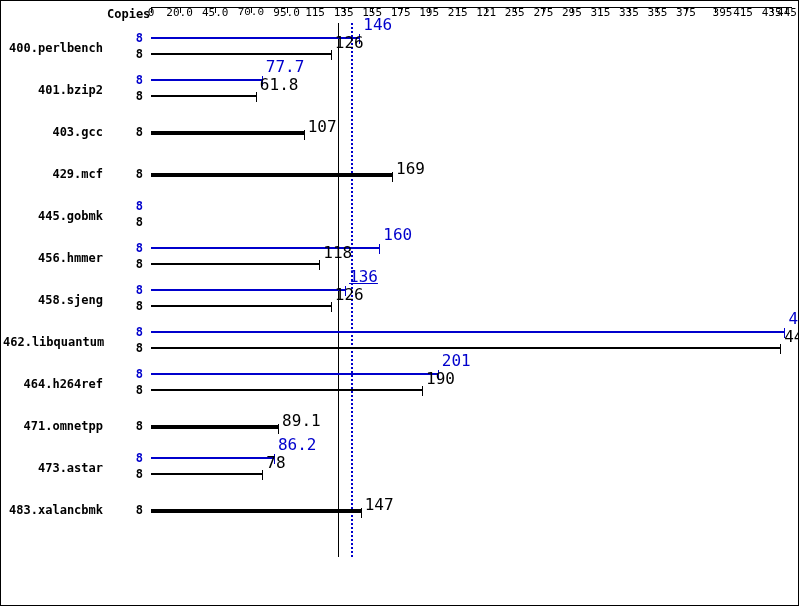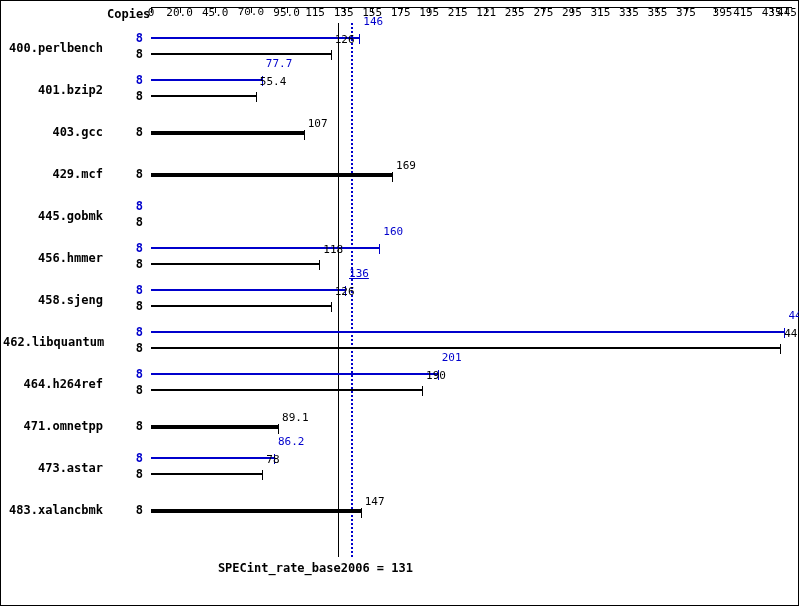--- a/index.html
+++ b/index.html
@@ -19,21 +19,21 @@
   .copies.base{top:20px;font-weight:bold}
   .copies.single{top:14px;font-weight:bold}
   .bar-area{position:absolute;left:150px;right:0;top:0;bottom:0}
   .bar{position:absolute;height:0;border-top-style:solid}
   .bar.peak{top:10px;border-top-width:2px;border-color:#00c}
   .bar.base{top:26px;border-top-width:2px;border-color:#000}
   .bar.basebold{top:20px;border-top-width:4px;border-color:#000}
   .cap{position:absolute;width:1px;height:10px;top:-5px;right:-1px;background:inherit}
   .bar.peak .cap{background:#00c}
   .bar.base .cap,.bar.basebold .cap{background:#000}
-  .val{position:absolute;font-size:11px;white-space:nowrap}
+  .val{position:absolute;font-size:16px;white-space:nowrap}
   .val.peak{color:#00c;top:-12px}
   .val.base{top:6px}
   .footer{position:absolute;left:150px;right:6px;bottom:8px;height:36px}
   .ftxt{position:absolute}
   .ftxt.base{top:0;font-weight:bold}
   .ftxt.peak{top:18px;color:#00c;font-weight:bold}
 </style>
 </head>
 <body>
 <div class="page">
@@ -110,21 +110,21 @@
         <div class="copies peak">8</div>
         <div class="copies base">8</div>
         <div class="bar-area">
           <div class="bar peak" style="left: 0px; width: 110.852px;">
             <div class="cap"></div>
           </div>
           <div class="val peak" style="left: 114.852px;">77.7</div>
           <div class="bar base" style="left: 0px; width: 104.86px;">
             <div class="cap"></div>
           </div>
-          <div class="val base" style="left: 108.86px;">55.4</div>
+          <div class="val base" style="left: 108.86px;">61.8</div>
         </div>
       </div>
       <div class="brow single">
         <div class="name">403.gcc</div>
         <div class="copies single">8</div>
         <div class="bar-area">
           <div class="bar basebold" style="left: 0px; width: 152.653px;">
             <div class="cap"></div>
           </div>
           <div class="val base" style="left: 156.653px;">107</div>
@@ -235,15 +235,14 @@
         <div class="copies single">8</div>
         <div class="bar-area">
           <div class="bar basebold" style="left: 0px; width: 209.72px;">
             <div class="cap"></div>
           </div>
           <div class="val base" style="left: 213.72px;">147</div>
         </div>
       </div>
     </div>
 <div class="footer">
-  <div class="ftxt base" id="fbase" style="left: 66.8933px;">SPECint_rate_base2006 = 131</div>
 </div>
 </div>
 
 </body></html>

